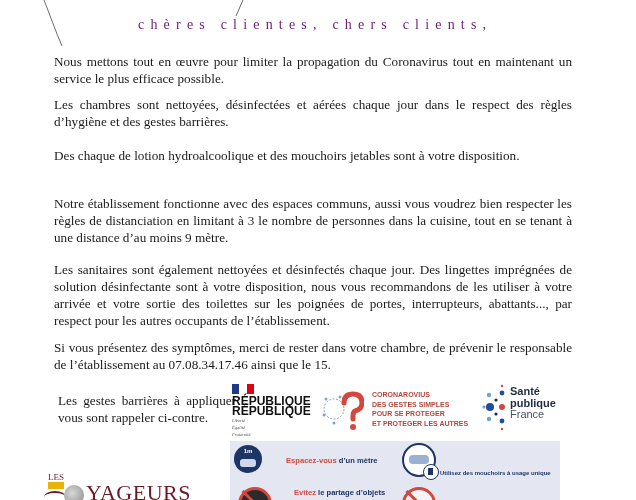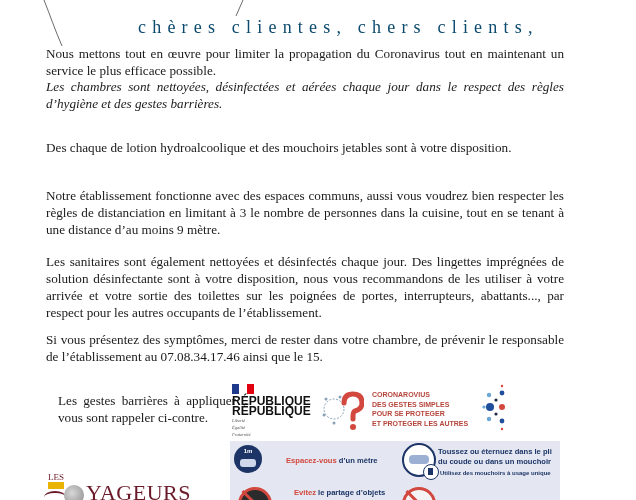--- a/index.html
+++ b/index.html
@@ -1,19 +1,19 @@
 <!DOCTYPE html>
 <html><head>
 <meta charset="utf-8">
 <style>
   html, body { margin:0; padding:0; background:#ffffff; }
   body { width:636px; height:500px; position:relative; overflow:hidden; font-family:"Liberation Serif", serif; color:#1a1a1a; }
   .deco { position:absolute; left:0; top:0; }
-  .salutation { position:absolute; left:138px; top:17px; font-size:18px; letter-spacing:6.2px; color:#0c4a6e; white-space:nowrap; }
-  .para { position:absolute; left:46px; width:518px; font-size:13.2px; line-height:17px; text-align:justify; margin:0; }
+  .salutation { position:absolute; left:138px; top:17px; font-size:14px; letter-spacing:6.2px; color:#701a75; white-space:nowrap; }
+  .para { position:absolute; left:46px; width:518px; font-size:13.2px; line-height:17px; text-align:justify; margin:8px; }
   .small-para { position:absolute; left:46px; top:380px; width:178px; font-size:13.2px; line-height:17px; text-align:justify; margin:12px; }
   .poster-head { position:absolute; left:232px; top:381px; width:330px; height:52px; }
   .rf { position:absolute; left:0; top:3px; width:70px; }
   .rf-flag { width:22px; height:10px; display:flex; margin-bottom:3px; }
   .rf-flag span { flex:1; }
   .rf-title { font-family:"Liberation Sans", sans-serif; font-weight:bold; font-size:12px; line-height:9.5px; color:#111; }
   .rf-motto { font-family:"Liberation Serif", serif; font-style:italic; font-size:4.5px; line-height:5px; color:#555; margin-top:2px; }
   .virus { position:absolute; left:88px; top:8px; width:44px; height:42px; }
   .corona-text { position:absolute; left:140px; top:9px; font-family:"Liberation Sans", sans-serif; font-weight:bold; font-size:7px; line-height:9.5px; color:#b5453b; white-space:nowrap; }
   .spf { position:absolute; left:248px; top:0px; width:90px; height:52px; }
@@ -33,21 +33,21 @@
 <body>
 
 <svg class="deco" width="636" height="50">
   <path d="M44 0 C 50 15, 55 30, 62 46" stroke="#444" stroke-width="0.8" fill="none"></path>
   <path d="M243 0 L 236 16" stroke="#444" stroke-width="0.8" fill="none"></path>
 </svg>
 
 <div class="salutation">chères clientes, chers clients,</div>
 
 <p class="para" style="top:45px;">Nous mettons tout en œuvre pour limiter la propagation du Coronavirus tout en maintenant un service le plus efficace possible.</p>
-<p class="para" style="top:78px;font-style:italic;">Les chambres sont nettoyées, désinfectées et aérées chaque jour dans le respect des règles d’hygiène et des gestes barrières.</p>
+<p class="para" style="top:88px;">Les chambres sont nettoyées, désinfectées et aérées chaque jour dans le respect des règles d’hygiène et des gestes barrières.</p>
 <p class="para" style="top:139px;">Des chaque de lotion hydroalcoolique et des mouchoirs jetables sont à votre disposition.</p>
 <p class="para" style="top:187px;">Notre établissement fonctionne avec des espaces communs, aussi vous voudrez bien respecter les règles de distanciation en limitant à 3 le nombre de personnes dans la cuisine, tout en se tenant à une distance d’au moins 9 mètre.</p>
 <p class="para" style="top:253px;">Les sanitaires sont également nettoyées et désinfectés chaque jour. Des lingettes imprégnées de solution désinfectante sont à votre disposition, nous vous recommandons de les utiliser à votre arrivée et votre sortie des toilettes sur les poignées de portes, interrupteurs, abattants..., par respect pour les autres occupants de l’établissement.</p>
 <p class="para" style="top:331px;">Si vous présentez des symptômes, merci de rester dans votre chambre, de prévenir le responsable de l’établissement au 07.08.34.17.46 ainsi que le 15.</p>
 
 <p class="small-para">Les gestes barrières à appliquer vous sont rappeler ci-contre.</p>
 
 <div class="poster-head">
   <div class="rf">
     <div class="rf-flag">
@@ -86,42 +86,43 @@
       <circle cx="9" cy="14" r="2.2" fill="#6aa6d6"></circle>
       <circle cx="9" cy="38" r="2.2" fill="#6aa6d6"></circle>
       <circle cx="16" cy="19" r="1.6" fill="#1f2a44"></circle>
       <circle cx="16" cy="33" r="1.6" fill="#1f2a44"></circle>
       <circle cx="22" cy="5" r="1.2" fill="#d2473e"></circle>
       <circle cx="22" cy="12" r="2.4" fill="#1f4e9c"></circle>
       <circle cx="22" cy="26" r="3" fill="#d2473e"></circle>
       <circle cx="22" cy="40" r="2.4" fill="#1f4e9c"></circle>
       <circle cx="22" cy="48" r="1.2" fill="#d2473e"></circle>
     </svg>
+    <div class="spf-text">
+      <div>Santé</div>
+      <div>publique</div>
+      <div class="fr">France</div>
+    </div>
   </div>
 </div>
 
 <div class="infobox">
 
   <div class="badge" style="left:4px; top:4px; width:28px; height:28px; background:#1d3566;">
     <div style="position:absolute; top:3px; width:100%; text-align:center; font-family:'Liberation Sans',sans-serif; font-size:6px; color:#fff; font-weight:bold;">1m</div>
     <div style="position:absolute; left:6px; top:14px; width:16px; height:8px; background:#cfd8ea; border-radius:3px;"></div>
   </div>
   <div class="tile" style="left:36px; top:15px;margin-left:20px;">
     <span class="red">Espacez-vous</span><span> d’un mètre</span>
   </div>
 
   <div class="badge" style="left:172px; top:2px; width:30px; height:30px; background:#fff; border:2px solid #1d3566;">
     <div style="position:absolute; left:5px; top:10px; width:20px; height:9px; background:#9bb0d2; border-radius:4px;"></div>
   </div>
   <div class="badge" style="left:193px; top:23px; width:14px; height:14px; background:#fff; border:1.5px solid #1d3566;">
     <div style="position:absolute; left:4px; top:3px; width:5px; height:7px; background:#1d3566;"></div>
-  </div>
-  <div class="tile" style="left:208px; top:6px; line-height:10px;">
-    <div>Toussez ou éternuez dans le pli</div>
-    <div>du coude ou dans un mouchoir</div>
   </div>
   <div class="tile" style="left:210px; top:29px; font-size:6px;">Utilisez des mouchoirs à usage unique</div>
 
   <div class="badge" style="left:8px; top:46px; width:28px; height:28px; background:#2b2b2b; border:3px solid #d2473e;">
     <div style="position:absolute; left:12px; top:-4px; width:3px; height:34px; background:#d2473e; transform:rotate(-45deg);"></div>
   </div>
   <div class="tile" style="left:40px; top:47px;padding-left:24px;">
     <span class="red">Evitez</span><span> le partage d’objets</span>
   </div>
   <div class="badge" style="left:172px; top:46px; width:28px; height:28px; background:#f4f4f4; border:3px solid #d2473e;">

